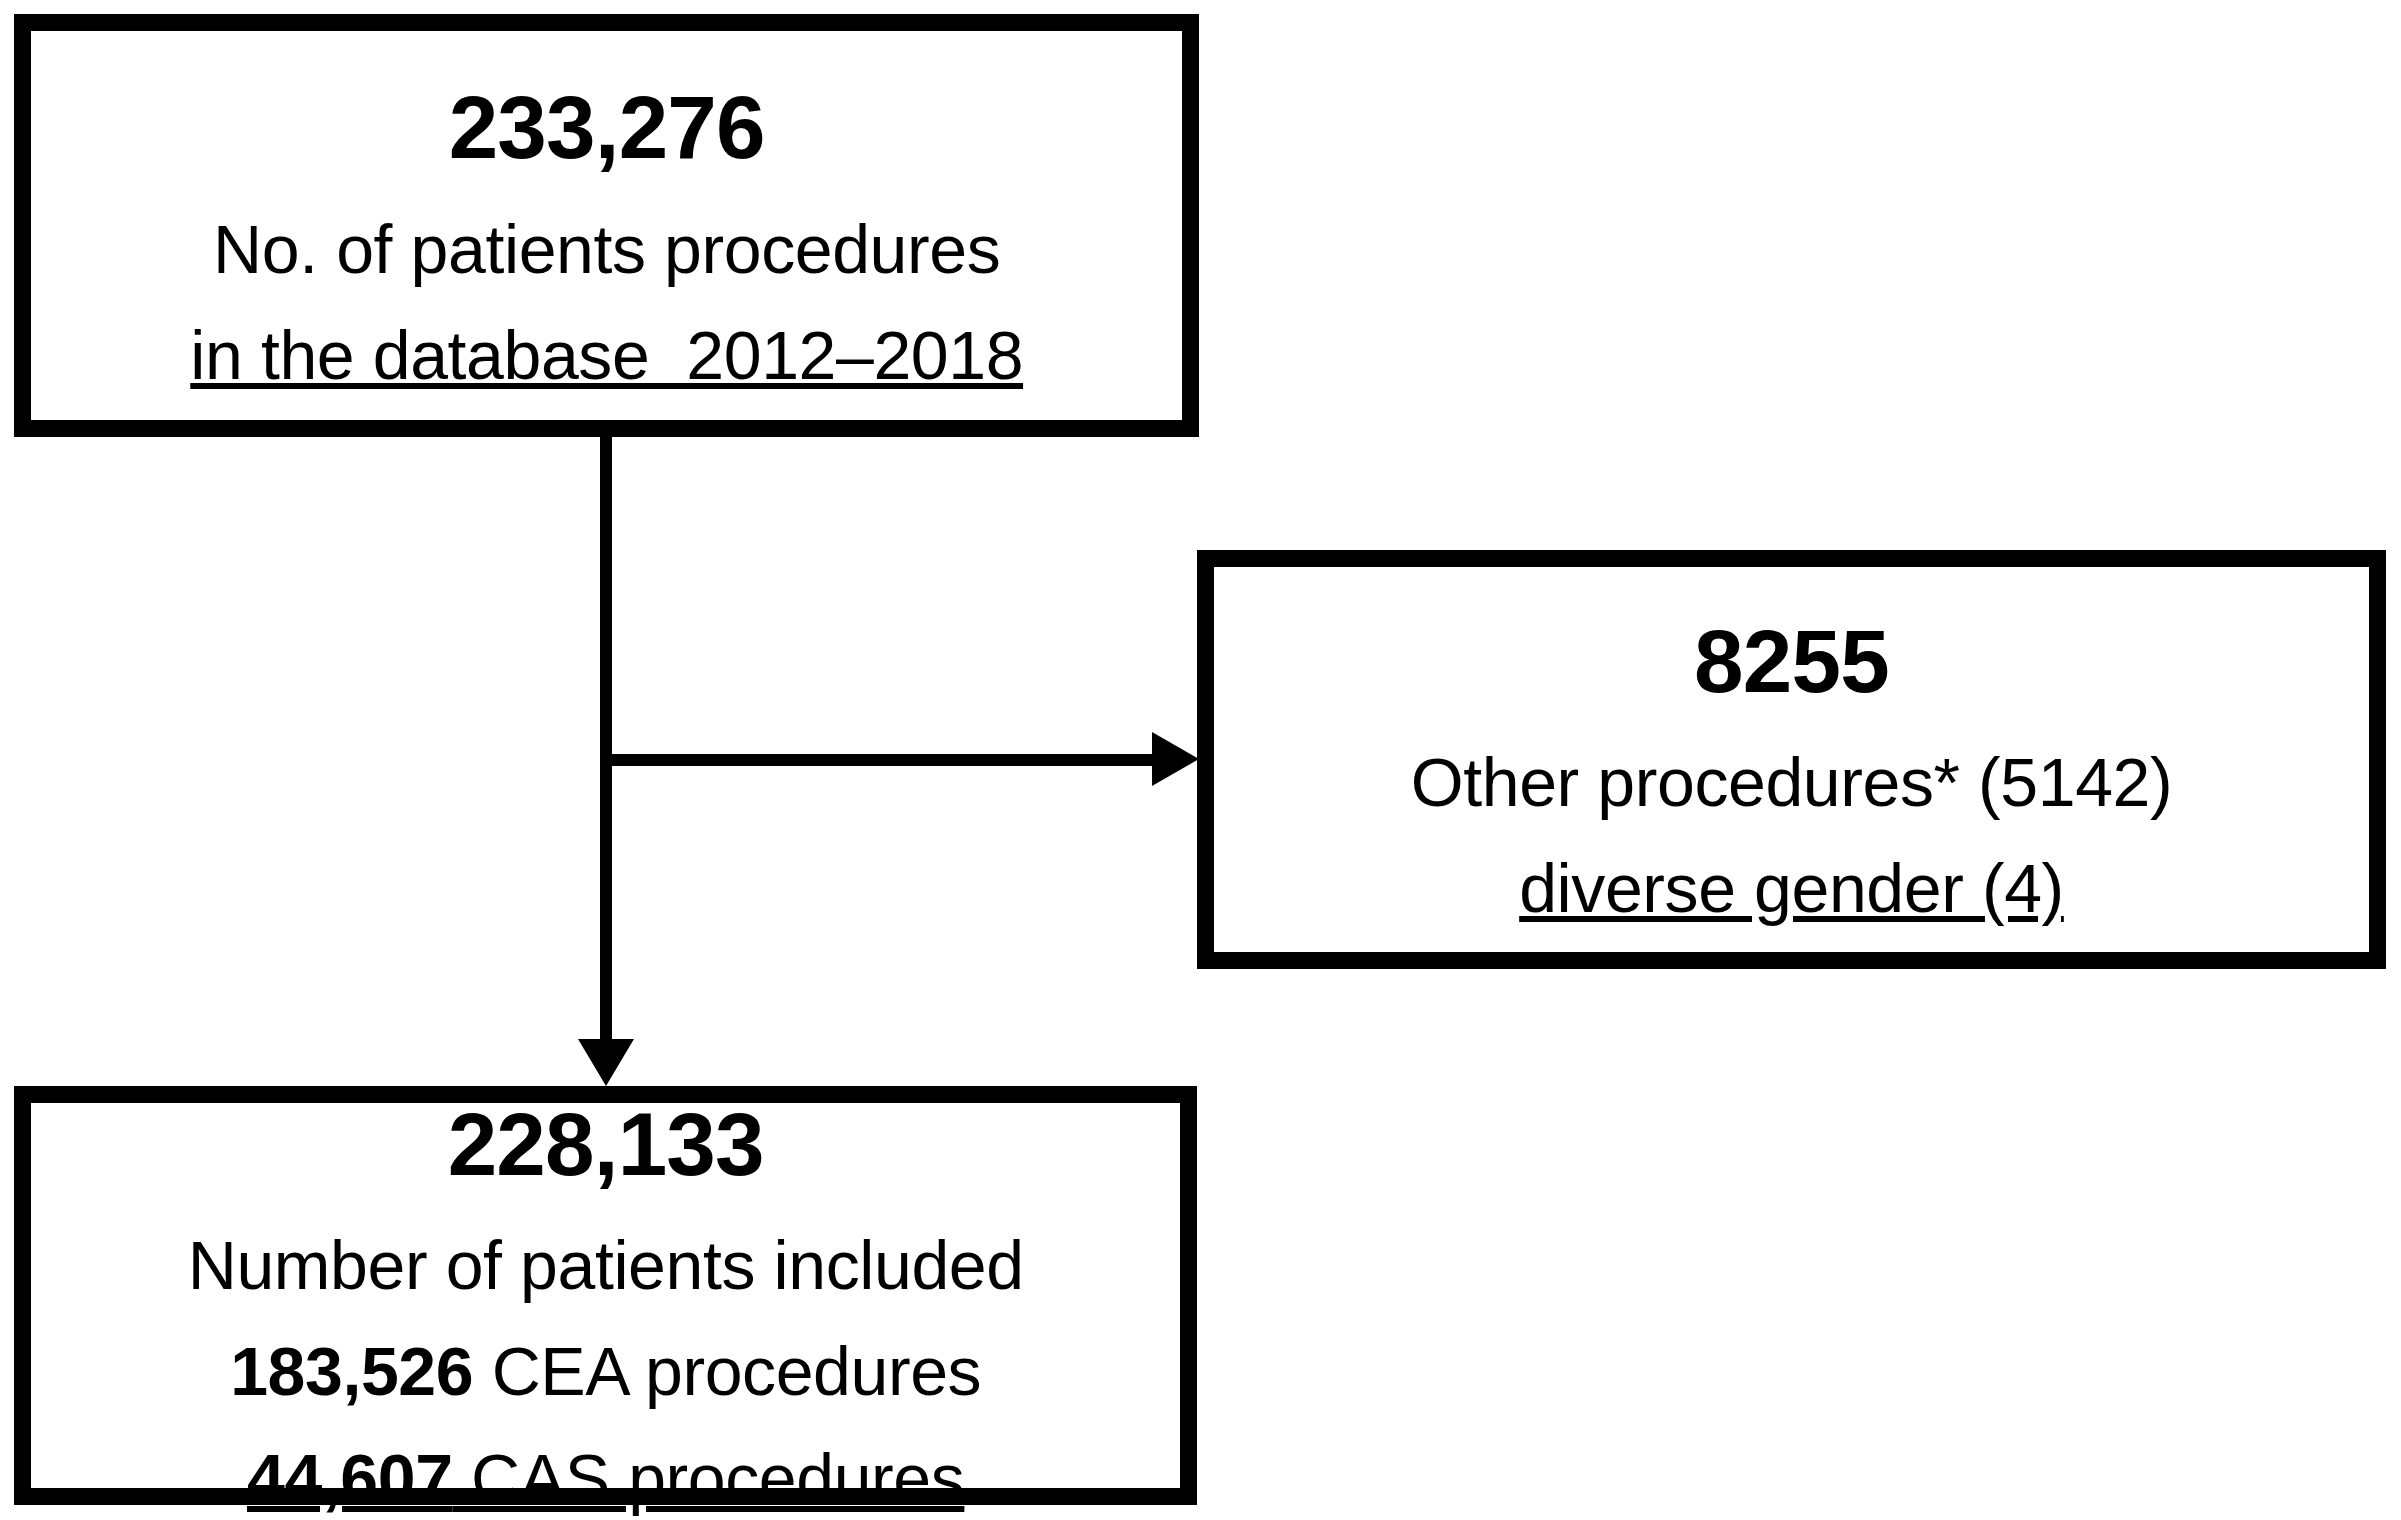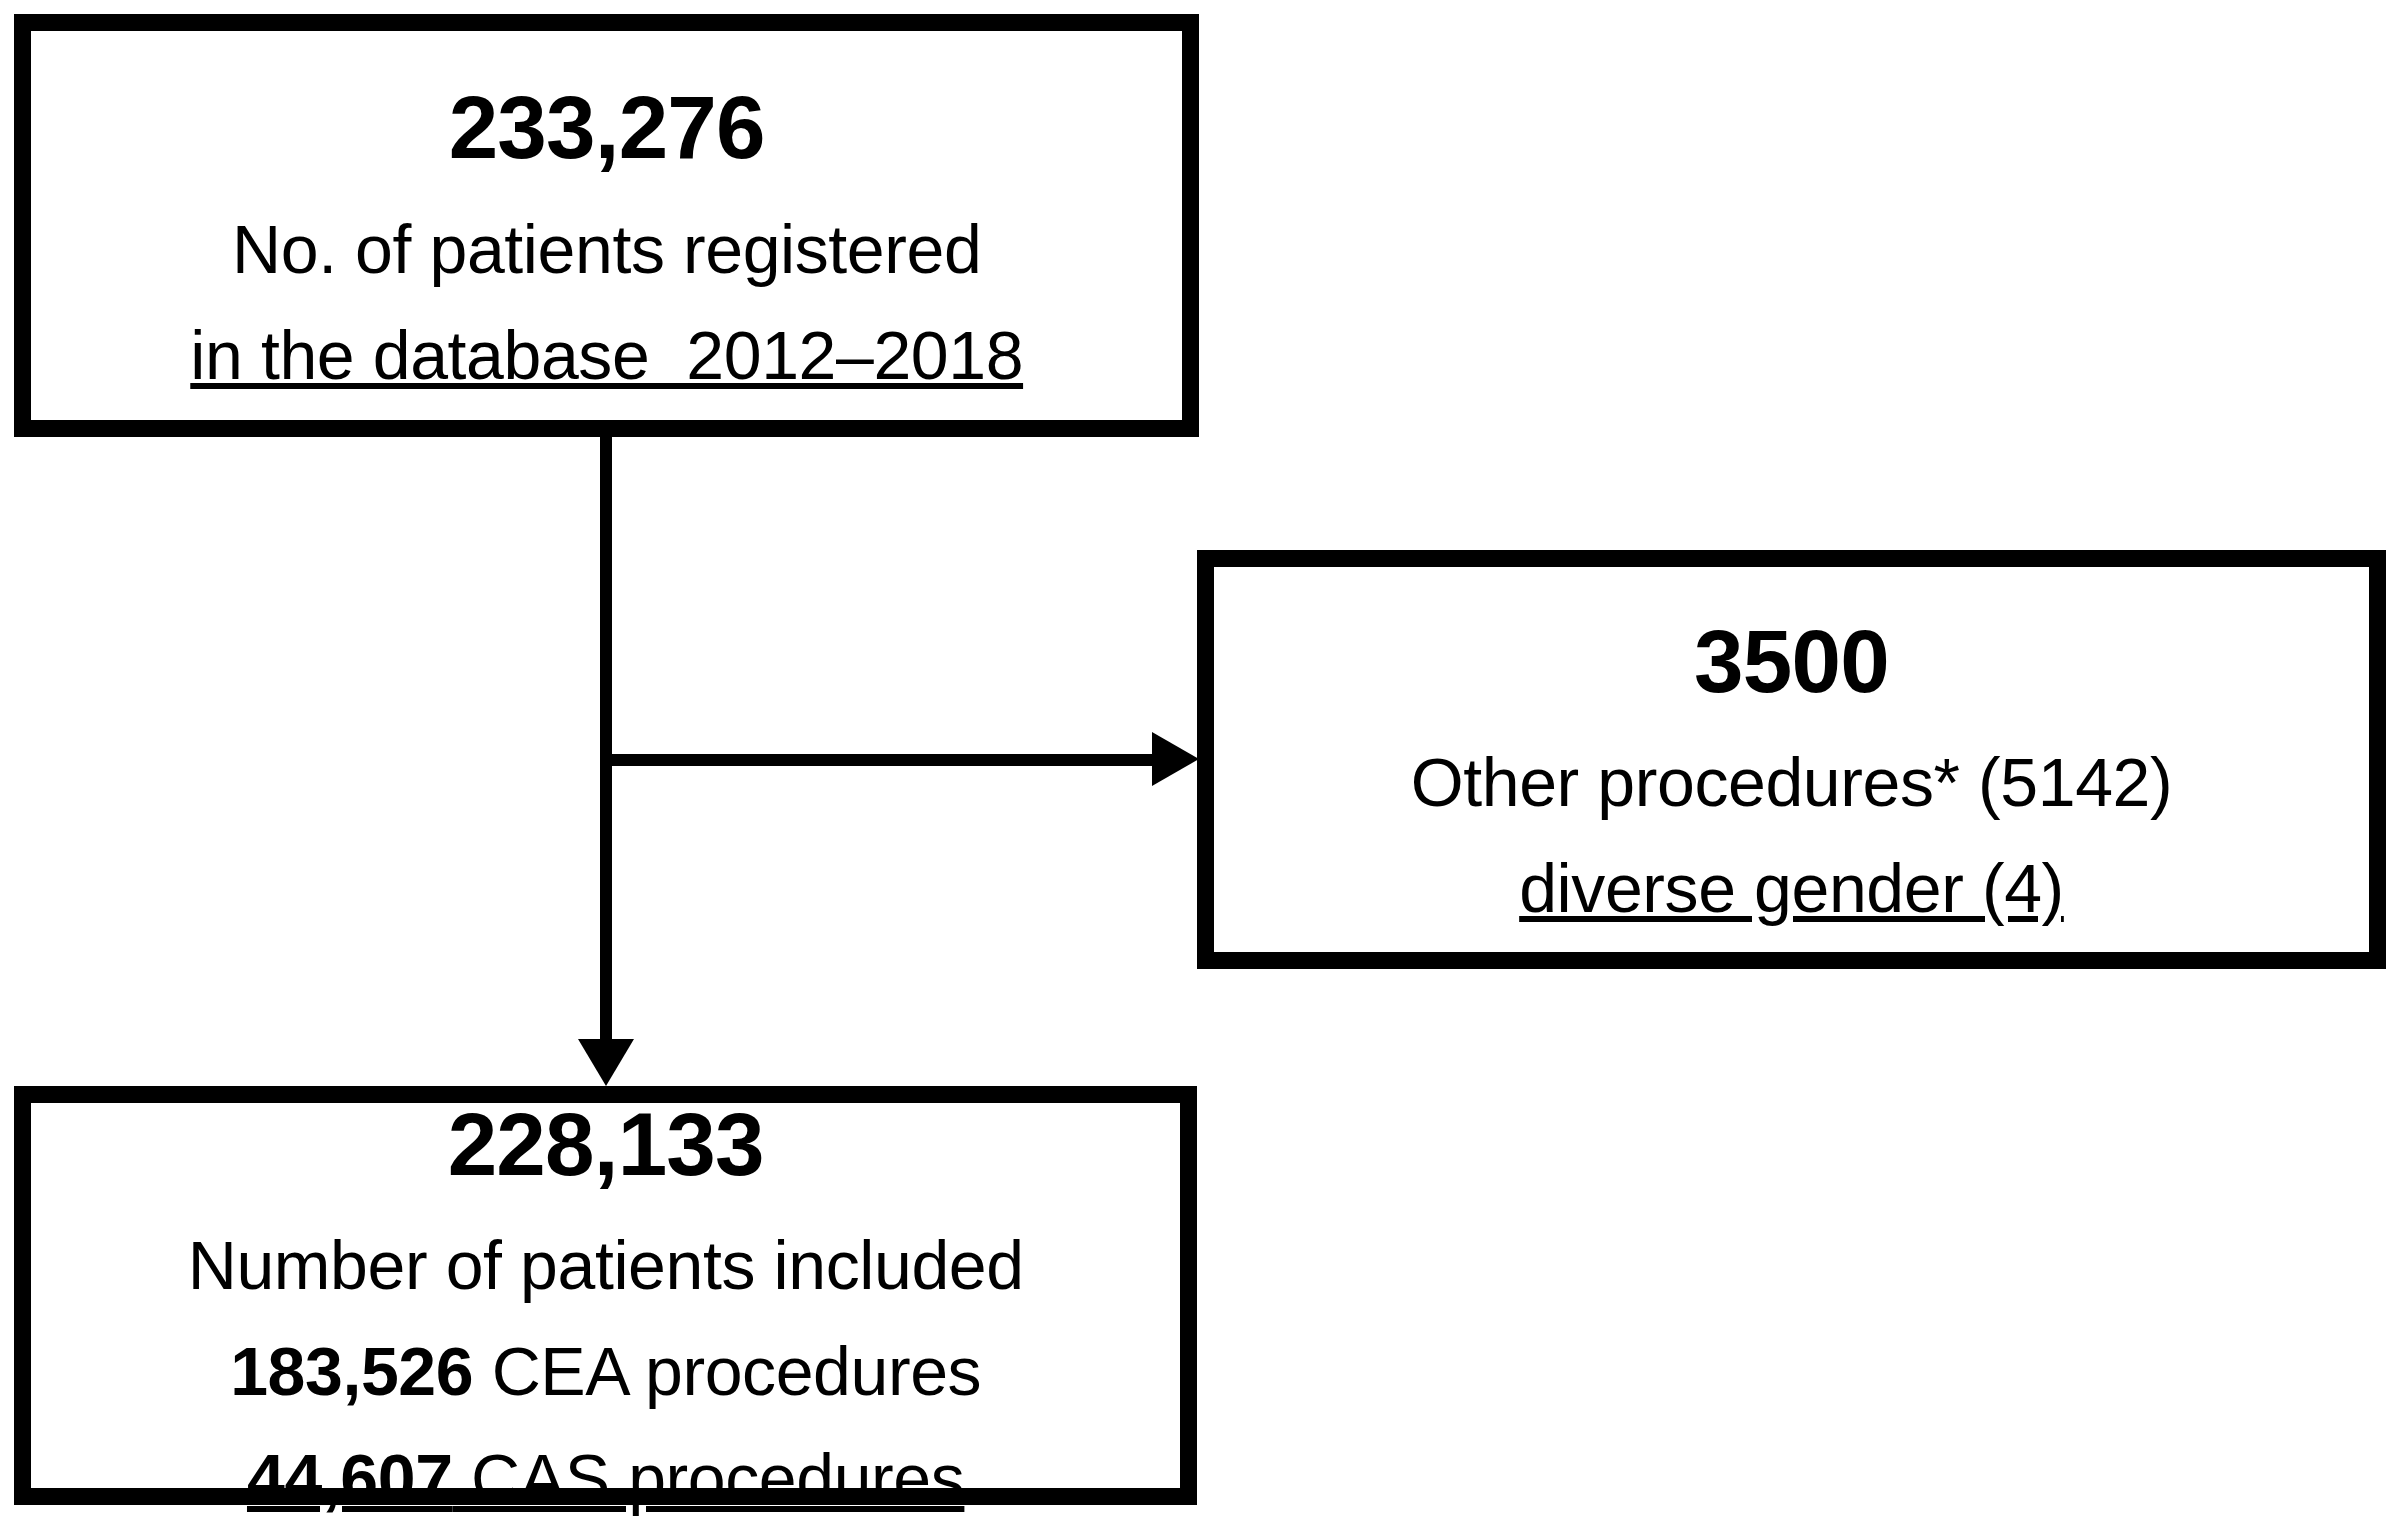--- a/index.html
+++ b/index.html
@@ -129,36 +129,36 @@
   }
 </style>
 </head>
 <body>
 
 <div id="flowchart-canvas">
 
   <div class="flow-box" id="box-registered">
     <div class="box-text">
       <div class="count-line">233,276</div>
-      <div class="desc-line">No. of patients registered</div>
+      <div class="desc-line">No. of patients procedures</div>
       <div class="desc-line">in the database  2012–2018</div>
     </div>
   </div>
 
   <div class="connector" id="connector-vertical"></div>
 
   <div class="connector" id="connector-horizontal"></div>
 
   <div id="arrowhead-right"></div>
 
   <div id="arrowhead-down"></div>
 
   <div class="flow-box" id="box-excluded">
     <div class="box-text">
-      <div class="count-line">3500</div>
+      <div class="count-line">8255</div>
       <div class="desc-line">Other procedures* (5142)</div>
       <div class="desc-line">diverse gender (4)</div>
     </div>
   </div>
 
   <div class="flow-box" id="box-included">
     <div class="box-text">
       <div class="count-line">228,133</div>
       <div class="desc-line">Number of patients included</div>
       <div class="desc-line"><b>183,526</b><span> CEA procedures</span></div>

